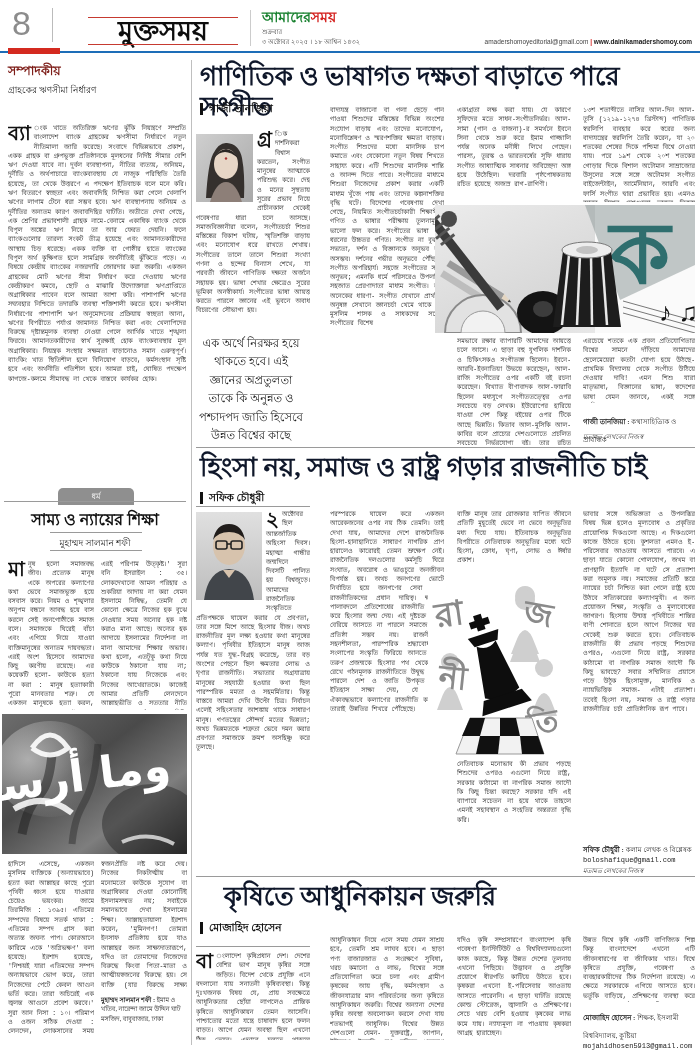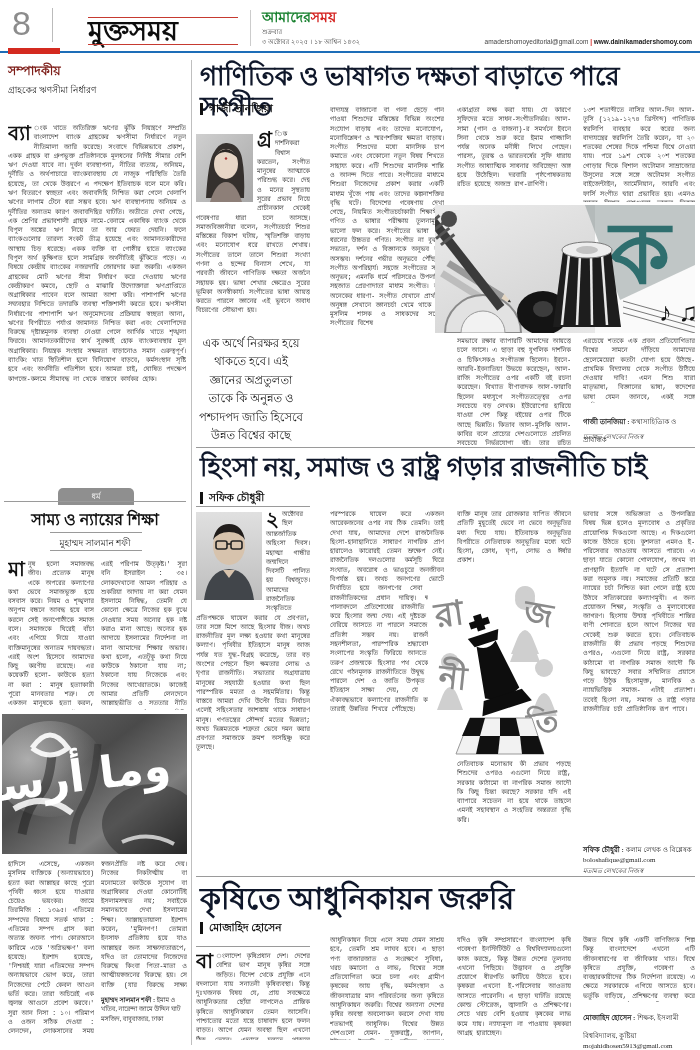--- a/index.html
+++ b/index.html
@@ -7,21 +7,21 @@
         font-family:"Liberation Serif", serif;color:#1b1b1b;overflow:hidden;}
   .abs{position:absolute;}
   .tiny{font-size:6.4px;line-height:1.45;text-align:justify;overflow:hidden;
         font-family:Liberation Mono, monospace;color:#222;}
   .dropcap{float:left;font-size:20px;line-height:0.95;font-weight:bold;margin:1px 3px 0 0;color:#111;}
   .headline{font-weight:600;color:#0f172a;line-height:1.15;letter-spacing:0;}
   .byline{font-size:10.5px;font-weight:bold;color:#111;border-left:3px solid #111;padding-left:6px;line-height:1.1;}
   .rule{background:#9a9a9a;}
   .credit-name{font-weight:bold;font-size:7px;}
   .credit-role{font-size:7px;}
-  .credit-email{font-size:7px;font-family:Liberation Serif, serif;color:#222;}
+  .credit-email{font-size:7px;font-family:Liberation Mono, monospace;color:#222;}
   .disclaimer{font-size:6.5px;font-style:italic;color:#333;}
   .pullquote{font-size:11.5px;line-height:1.6;text-align:center;color:#222;font-weight:500;}
   .masthead{font-size:27px;font-weight:800;color:#0d0d0d;line-height:1;}
   .pageno{font-size:34px;color:#8c8c8c;font-family:"Liberation Sans", sans-serif;}
   .seclabel{font-size:12.5px;font-weight:bold;color:#7d1d18;}
   .kicker{font-size:9px;color:#222;}
   .edhead{font-size:13.5px;font-weight:bold;color:#111;}
   .tab{background:#8f8f8f;color:#fff;font-size:8px;text-align:center;
        border-radius:5px 5px 0 0;padding:2px 0;font-family:"Liberation Sans", sans-serif;}
   .rheadline{font-size:16px;font-weight:600;text-align:center;color:#111;}
@@ -31,21 +31,21 @@
 </style>
 </head>
 <body>
 
 <div class="page">
 
   <div class="abs pageno" style="left:12px;top:4px;">8</div>
   <div class="abs" style="left:52px;top:8px;width:1px;height:34px;background:#bbb;"></div>
 
   <div class="abs" style="left:88px;top:17px;width:150px;height:1px;background:#c63a30;"></div>
-  <div class="abs masthead" style="left:88px;top:18px;width:150px;text-align:left;">মুক্তসময়</div>
+  <div class="abs masthead" style="left:88px;top:18px;width:150px;text-align:center;">মুক্তসময়</div>
   <div class="abs" style="left:88px;top:44px;width:150px;height:1px;background:#c63a30;"></div>
 
   <div class="abs" style="left:250px;top:10px;width:1px;height:36px;background:#ccc;"></div>
   <div class="abs logo" style="left:262px;top:10px;">
     <span style="color:#18812f;">আমাদের</span><span style="color:#d42320;">সময়</span>
   </div>
   <div class="abs hdr-small" style="left:262px;top:27px;">শুক্রবার</div>
   <div class="abs hdr-small" style="left:262px;top:37px;">৩ অক্টোবর ২০২৫ । ১৮ আশ্বিন ১৪৩২</div>
 
   <div class="abs hdr-small" style="right:8px;top:38px;text-align:right;">
@@ -278,21 +278,21 @@
 
   <div class="abs tiny" style="left:457px;top:760px;width:114px;height:110px;">নেতিবাচক মনোভাব কী প্রভাব পড়ছে শিশুদের ওপরও এগুলো নিয়ে রাষ্ট্র, সরকার কাঠামো বা নাগরিক সমাজ আদৌ কি কিছু চিন্তা করছে? সরকার যদি এই ব্যাপারে সচেতন না হয়ে থাকে তাহলে এমনই সহাবস্থান ও সংহতির অন্তরতা বৃদ্ধি করি।</div>
   <div class="abs tiny" style="left:583px;top:510px;width:112px;height:322px;">ভাবার সঙ্গে অভিজ্ঞতা ও উপলব্ধির বিষয় ভিন্ন হলেও মূল্যবোধ ও প্রকৃতির প্রায়োগিক দিকগুলো আছে। এ দিকগুলো কাজে উঠতে হবে। কুশলতা এমনও ই-পরিসেবার আওতায় আসতে পারবে। এ ছাড়া যাতে কোনো গোলযোগ, জখম বা প্রাণহানি ইত্যাদি না ঘটে সে প্রত্যাশা করা অমূলক নয়। সমাজের প্রতিটি স্তরে ন্যায়ের চর্চা নিশ্চিত করা গেলে রাষ্ট্র হয়ে উঠবে সত্যিকারের কল্যাণমুখী। এ জন্য প্রয়োজন শিক্ষা, সংস্কৃতি ও মূল্যবোধের জাগরণ। হিংসায় উন্মত্ত পৃথিবীতে শান্তির বাণী শোনাতে হলে আগে নিজের ঘর থেকেই শুরু করতে হবে। নেতিবাচক রাজনীতি কী প্রভাব পড়ছে শিশুদের ওপরও, এগুলো নিয়ে রাষ্ট্র, সরকার কাঠামো বা নাগরিক সমাজ আদৌ কি কিছু ভাবছে? সবার সম্মিলিত প্রয়াসে গড়ে উঠুক হিংসামুক্ত, মানবিক ও ন্যায়ভিত্তিক সমাজ- এটাই প্রত্যাশা। তবেই হিংসা নয়, সমাজ ও রাষ্ট্র গড়ার রাজনীতির চর্চা প্রাতিষ্ঠানিক রূপ পাবে।</div>
   <div class="abs" style="left:583px;top:838px;width:112px;">
     <span class="credit-name">সফিক চৌধুরী :</span><span class="credit-role"> কলাম লেখক ও বিশ্লেষক</span>
     <div class="credit-email">boloshafique@gmail.com</div>
   </div>
   <div class="abs disclaimer" style="left:583px;top:866px;">মতামত লেখকের নিজস্ব</div>
 
   <div class="abs rule" style="left:196px;top:876px;width:499px;height:1px;"></div>
-  <div class="abs headline" style="left:200px;top:882px;width:320px;font-size:30px;">কৃষিতে আধুনিকায়ন জরুরি</div>
+  <div class="abs headline" style="left:200px;top:882px;width:320px;font-size:26px;text-align:center;">কৃষিতে আধুনিকায়ন জরুরি</div>
   <div class="abs byline" style="left:200px;top:922px;">মোজাহিদ হোসেন</div>
   <div class="abs rule" style="left:196px;top:946px;width:114px;height:1px;"></div>
 
   <div class="abs tiny" style="left:196px;top:952px;width:114px;height:88px;">
     <span class="dropcap">বা</span><span>ংলাদেশ কৃষিপ্রধান দেশ। দেশের বেশির ভাগ মানুষ কৃষির সঙ্গে জড়িত। বিদেশ থেকে প্রযুক্তি এনে বদলানো যায় সনাতনী কৃষিব্যবস্থা। কিন্তু দুঃখজনক বিষয় যে, প্রায় সবক্ষেত্রে আধুনিকতার ছোঁয়া লাগলেও প্রান্তিক কৃষিতে আধুনিকায়ন তেমন আসেনি। পাশ্চাত্যের মতো যন্ত্রে চাষাবাদ হলে ফলন বাড়ত। আগে যেমন অবস্থা ছিল এখনো ঠিক তেমন। এভাবে চলতে থাকলে পিছিয়ে পড়তে হবে।</span>
   </div>
   <div class="abs tiny" style="left:330px;top:936px;width:114px;height:104px;">আধুনিকায়ন নিয়ে এলে সময় যেমন সাশ্রয় হবে, তেমনি শ্রম লাঘব হবে। এ ছাড়া পণ্য বাজারজাত ও সংরক্ষণে সুবিধা, খরচ কমানো ও লাভ, বিশ্বের সঙ্গে প্রতিযোগিতা করে চলা এবং গ্রামীণ কৃষকের আয় বৃদ্ধি, কর্মসংস্থান ও জীবনযাত্রার মান পরিবর্তনের জন্য কৃষিতে আধুনিকায়ন জরুরি। বিশ্বের অন্যান্য দেশের কৃষির অবস্থা অবলোকন করলে দেখা যায় শতভাগই আধুনিক। বিশ্বের উন্নত দেশগুলো যেমন- যুক্তরাষ্ট্র, জাপান, ইউরোপ ইত্যাদি দেশ কৃষিতে শতভাগ যান্ত্রিকীকরণ করেছে এবং প্রতিনিয়ত প্রযুক্তিনির্ভর পদক্ষেপ গ্রহণ করছে। ধান রোপণ থেকে শুরু করে ঘরে তোলা পর্যন্ত সবই মেশিনের সাহায্যে, ডিজিটাল ব্যবস্থাপনায় সম্পন্ন হয়।</div>
   <div class="abs tiny" style="left:457px;top:936px;width:114px;height:104px;">যদিও কৃষি সম্প্রসারণে বাংলাদেশ কৃষি গবেষণা ইনস্টিটিউট ও বিশ্ববিদ্যালয়গুলো কাজ করছে, কিন্তু উন্নত দেশের তুলনায় এখনো পিছিয়ে। উদ্ভাবন ও প্রযুক্তি প্রয়োগে ধীরগতি কাটিয়ে উঠতে হবে। কৃষকরা এখনো ই-পরিসেবার আওতায় আসতে পারেননি। এ ছাড়া ঘাটতি রয়েছে কোল্ড স্টোরেজ, জ্বালানি ও প্রশিক্ষণের। সেচে খরচ বেশি হওয়ায় কৃষকের লাভ কমে যায়। ন্যায্যমূল্য না পাওয়ায় কৃষকরা আগ্রহ হারাচ্ছেন।</div>
   <div class="abs tiny" style="left:583px;top:936px;width:112px;height:66px;">উন্নত বিশ্বে কৃষি একটি বাণিজ্যিক শিল্প কিন্তু বাংলাদেশে এখনো এটি জীবনধারণের বা জীবিকার খাত। বিশ্বে কৃষিতে প্রযুক্তি, গবেষণা ও ব্যবহারকারীদের ঠিক নির্দেশনা রয়েছে। এ ক্ষেত্রে সরকারকে এগিয়ে আসতে হবে। ভর্তুকি বাড়িয়ে, প্রশিক্ষণের ব্যবস্থা করে ও সহজ শর্তে ঋণ দিয়ে কৃষককে আধুনিক প্রযুক্তি ব্যবহারে উৎসাহ দিতে হবে। তবে এ বিষয়ে আরও প্রয়োজনীয় পদক্ষেপ গ্রহণ করা অত্যাবশ্যকীয়।</div>
   <div class="abs" style="left:583px;top:1006px;width:112px;">

